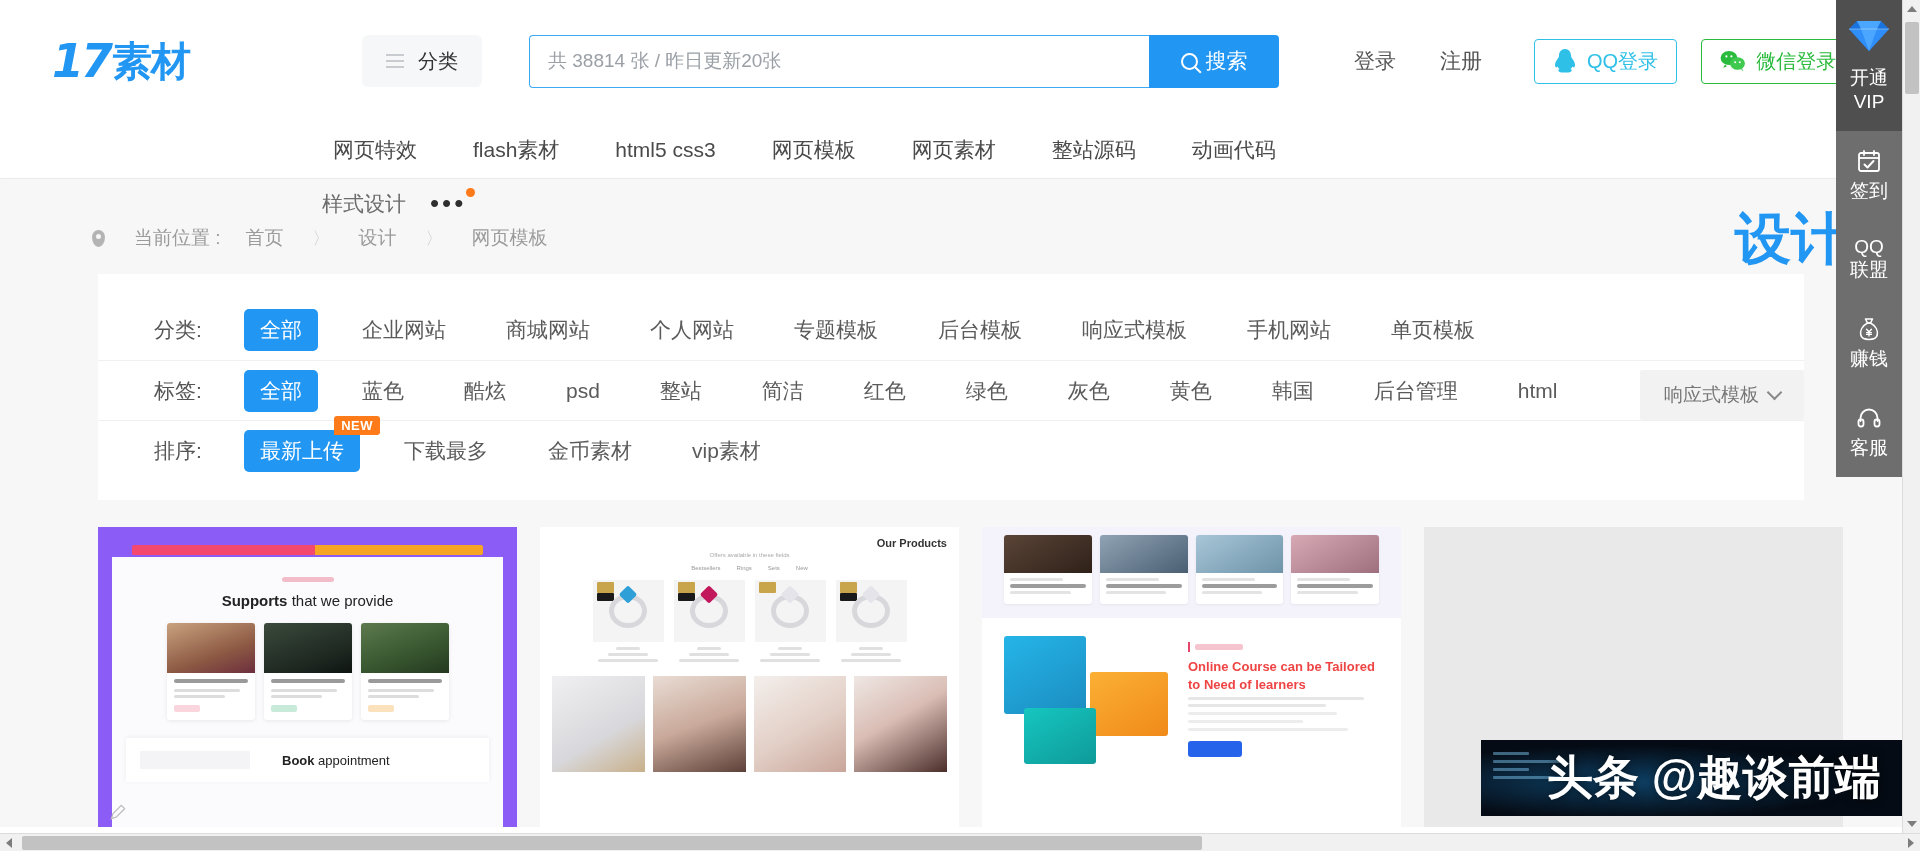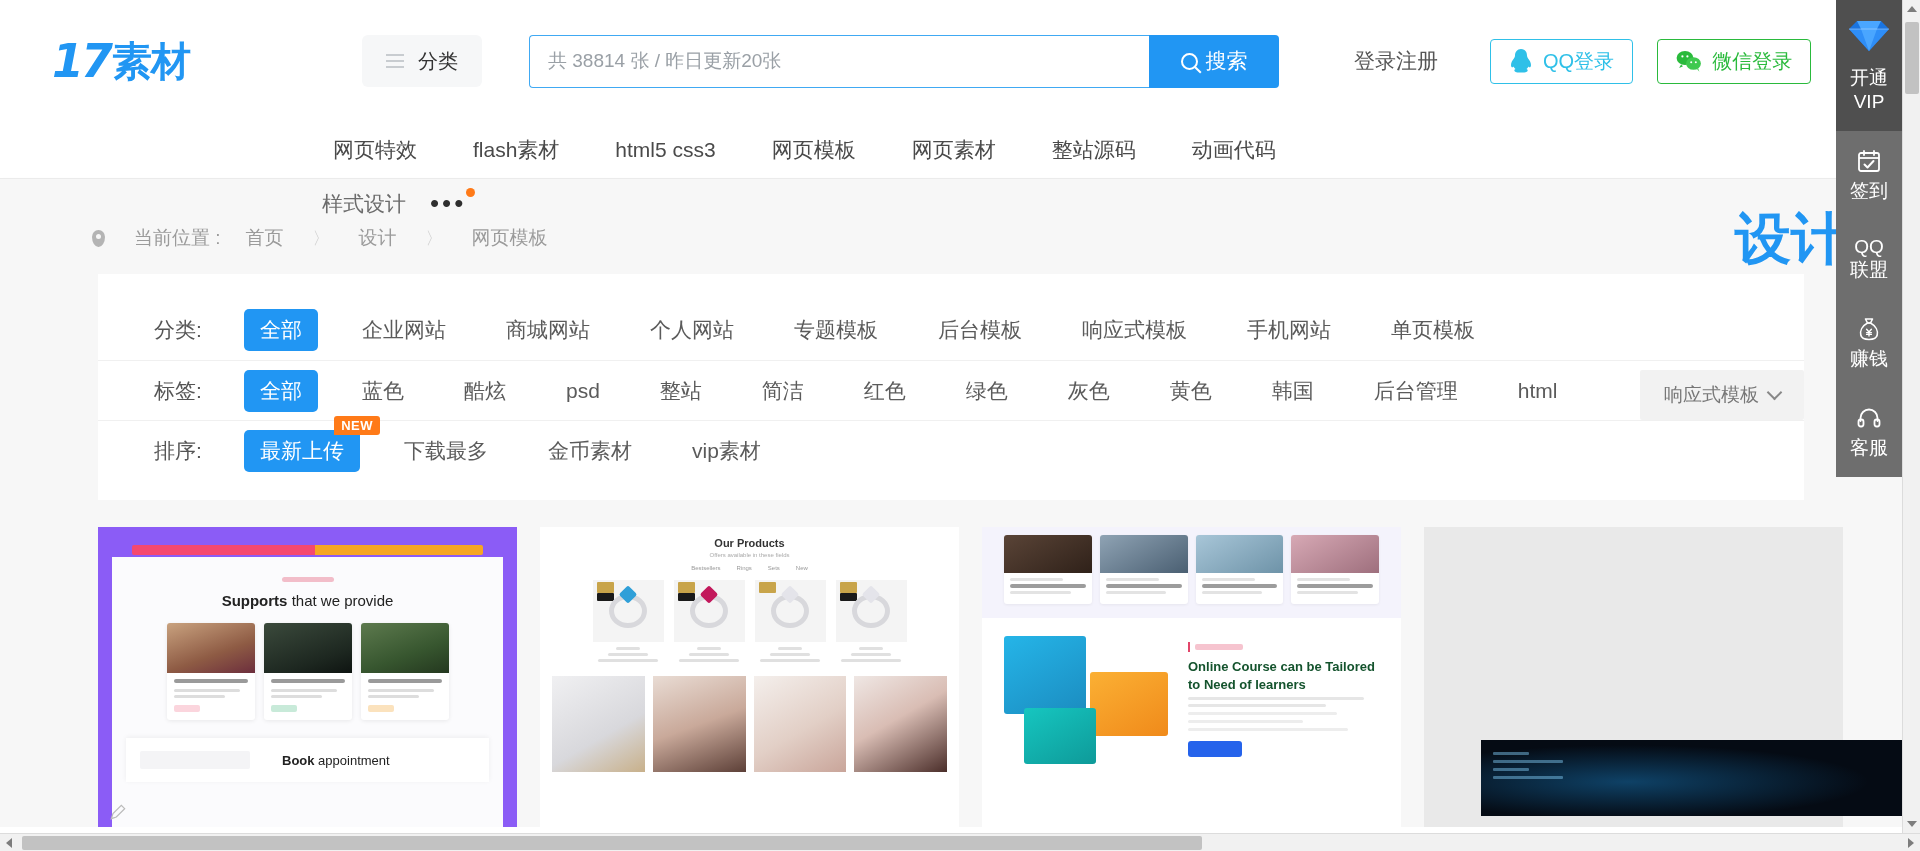--- a/index.html
+++ b/index.html
@@ -91,21 +91,21 @@
     border: none;
     border-radius: 0 4px 4px 0;
     font-size: 21px;
     display: flex; align-items: center; justify-content: center; gap: 8px;
     cursor: pointer;
     font-family: "Liberation Sans", sans-serif;
   }
   .mag { width: 17px; height: 17px; border: 2px solid #fff; border-radius: 50%; position: relative; display:inline-block; }
   .mag::after { content:""; position:absolute; width: 2px; height: 8px; background: #fff; right: -3px; bottom: -6px; transform: rotate(-45deg); }
 
-  .auth-links { display: flex; align-items: flex-start; margin-left: 75px; }
+  .auth-links { display: flex; align-items: flex-start; gap: 44px; margin-left: 75px; }
   .auth-links a { color: #555; font-size: 21px; text-decoration: none; cursor: pointer; }
 
   .social-btn {
     display: flex; align-items: center; gap: 10px;
     height: 45px; padding: 0 18px;
     border-radius: 4px;
     font-size: 20px;
     cursor: pointer;
     background: #fff;
   }
@@ -258,21 +258,21 @@
   .t1 .tbtn { width: 26px; height: 7px; border-radius: 2px; margin-top: 7px; }
   .b1 { background: #fbd5dd; } .b2 { background: #c8ead9; } .b3 { background: #fbe2bd; }
   .t1 .book { background: #fff; box-shadow: 0 -1px 5px rgba(0,0,0,.06); margin: 18px 14px 0; height: 44px; display:flex; align-items:center; gap: 14px; padding: 0 14px;}
   .t1 .book .inp { width: 110px; height: 18px; background: #f4f4f6; border-radius: 2px; }
   .t1 .book .txt { font-size: 13px; color: #222; font-weight: 300; }
   .t1 .book .txt b { font-weight: bold; padding-left: 18px; }
   .t1 .pencil { position: absolute; left: 10px; bottom: 5px; width: 20px; height: 20px; }
 
   
   .t2 { background: #fff; padding: 10px 12px; }
-  .t2 .ttl { text-align:center; font-size: 11px; color: #333; font-weight: 600; }
+  .t2 .ttl { text-align:right; font-size: 11px; color: #333; font-weight: 600; }
   .t2 .sub { text-align:center; font-size: 6px; color: #aaa; margin-top: 3px; }
   .t2 .tabs { display:flex; justify-content:center; gap: 16px; margin-top: 7px; }
   .t2 .tabs span { font-size: 6px; color: #999; }
   .t2 .grid4 { display: flex; gap: 10px; justify-content:center; margin-top: 9px; }
   .t2 .pcard { width: 71px; }
   .t2 .pimg { height: 62px; background: #f4f4f4; position: relative; display:flex; align-items:center; justify-content:center; }
   .t2 .badge { position:absolute; left: 4px; top: 2px; width: 17px; height: 11px; background: #c8a44a; border-radius: 1px; }
   .t2 .badge2 { position:absolute; left: 4px; top: 13px; width: 17px; height: 8px; background: #1a1a1a; border-radius: 1px; }
   .ring { width: 38px; height: 34px; border-radius: 50%; border: 5px solid #d8d8dc; position: relative; }
   .ring .gem { position: absolute; width: 13px; height: 13px; left: 50%; top: -11px; transform: translateX(-50%) rotate(45deg); border-radius: 2px; }
@@ -303,21 +303,21 @@
   .t3 .ln.d { background: #9c9c9c; height: 4px; }
   .t3 .lower { display: flex; padding: 18px 22px 0; gap: 14px; }
   .t3 .photos { position: relative; width: 170px; height: 110px; }
   .t3 .pa { position: absolute; left: 0; top: 0; width: 82px; height: 78px; background: linear-gradient(150deg,#25b5e8,#1b8cc0); border-radius: 3px; }
   .t3 .pb { position: absolute; left: 86px; top: 36px; width: 78px; height: 64px; background: linear-gradient(150deg,#fbb034,#f08a1a); border-radius: 3px; }
   .t3 .pc { position: absolute; left: 20px; top: 72px; width: 72px; height: 56px; background: linear-gradient(150deg,#16c6c0,#0e9a99); border-radius: 3px; }
   .t3 .txtcol { flex: 1; padding-top: 6px; }
   .t3 .tag { display:flex; align-items:center; gap:5px; margin-bottom: 6px; }
   .t3 .tag i { width: 2px; height: 10px; background: #e2466a; display:block; }
   .t3 .tag span { width: 48px; height: 6px; background: #f6c4cf; border-radius: 2px; display:block; }
-  .t3 h4 { font-size: 13px; color: #14532d; line-height: 1.35; font-weight: bold; }
+  .t3 h4 { font-size: 13px; color: #ef4444; line-height: 1.35; font-weight: bold; }
   .t3 .pln { height: 3px; background: #e6e6e6; border-radius: 2px; margin: 4px 0; }
   .t3 .bullets div { height: 3px; background: #ededed; border-radius: 2px; margin: 5px 0; }
   .t3 .cta { margin-top: 10px; width: 54px; height: 16px; background: #2563eb; border-radius: 3px; }
 
   
   .t4 { background: #e9e9e9; }
 
   
   .watermark-strip {
     position: absolute;
@@ -757,20 +757,21 @@
     </div>
 
     <div class="watermark-strip">
       <div class="glow"></div>
       <div class="mini">
         <div class="mrow s"></div>
           <div class="mrow"></div>
           <div class="mrow s"></div>
           <div class="mrow"></div>
       </div>
+      <div class="wm-text">头条 @趣谈前端</div>
     </div>
   </div>
 
   <div class="rail">
     <div class="vip">
       <div class="diamond">
         <svg width="44" height="36" viewBox="0 0 44 36">
           <path d="M2 11 L10 3 L34 3 L42 11 L22 33 Z" fill="#1a74e0"></path>
           <path d="M2 11 L22 33 L42 11 Z" fill="#2f8ef7"></path>
           <path d="M10 3 L14 11 L22 33 L30 11 L34 3 Z" fill="#4aa6ff"></path>

